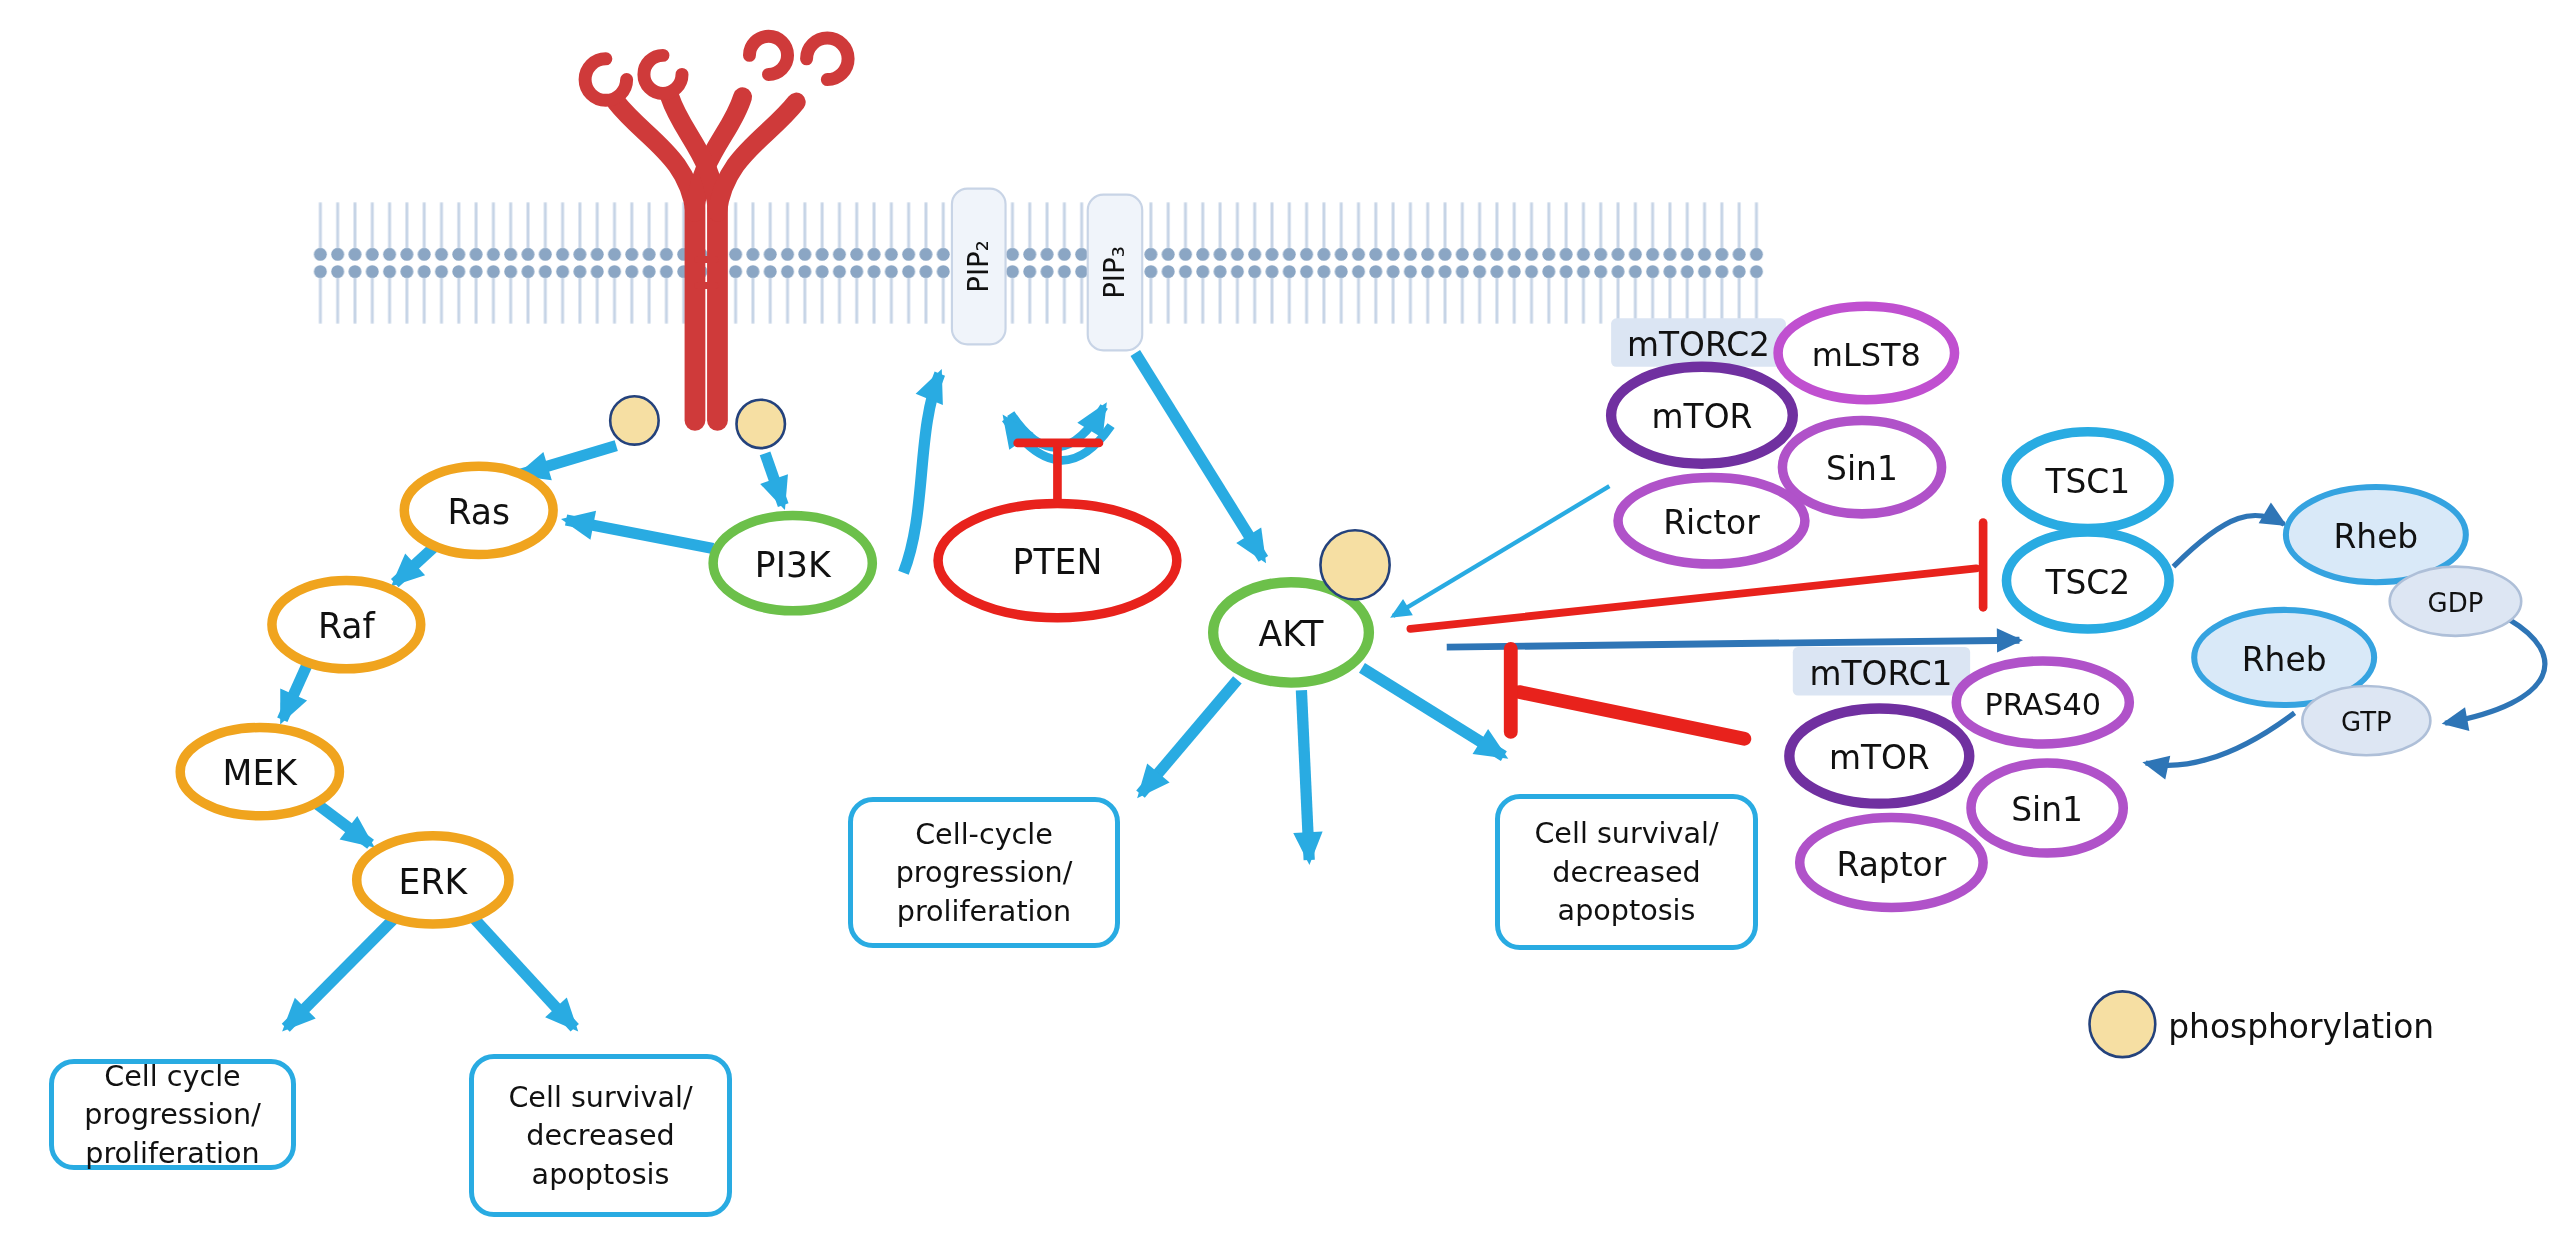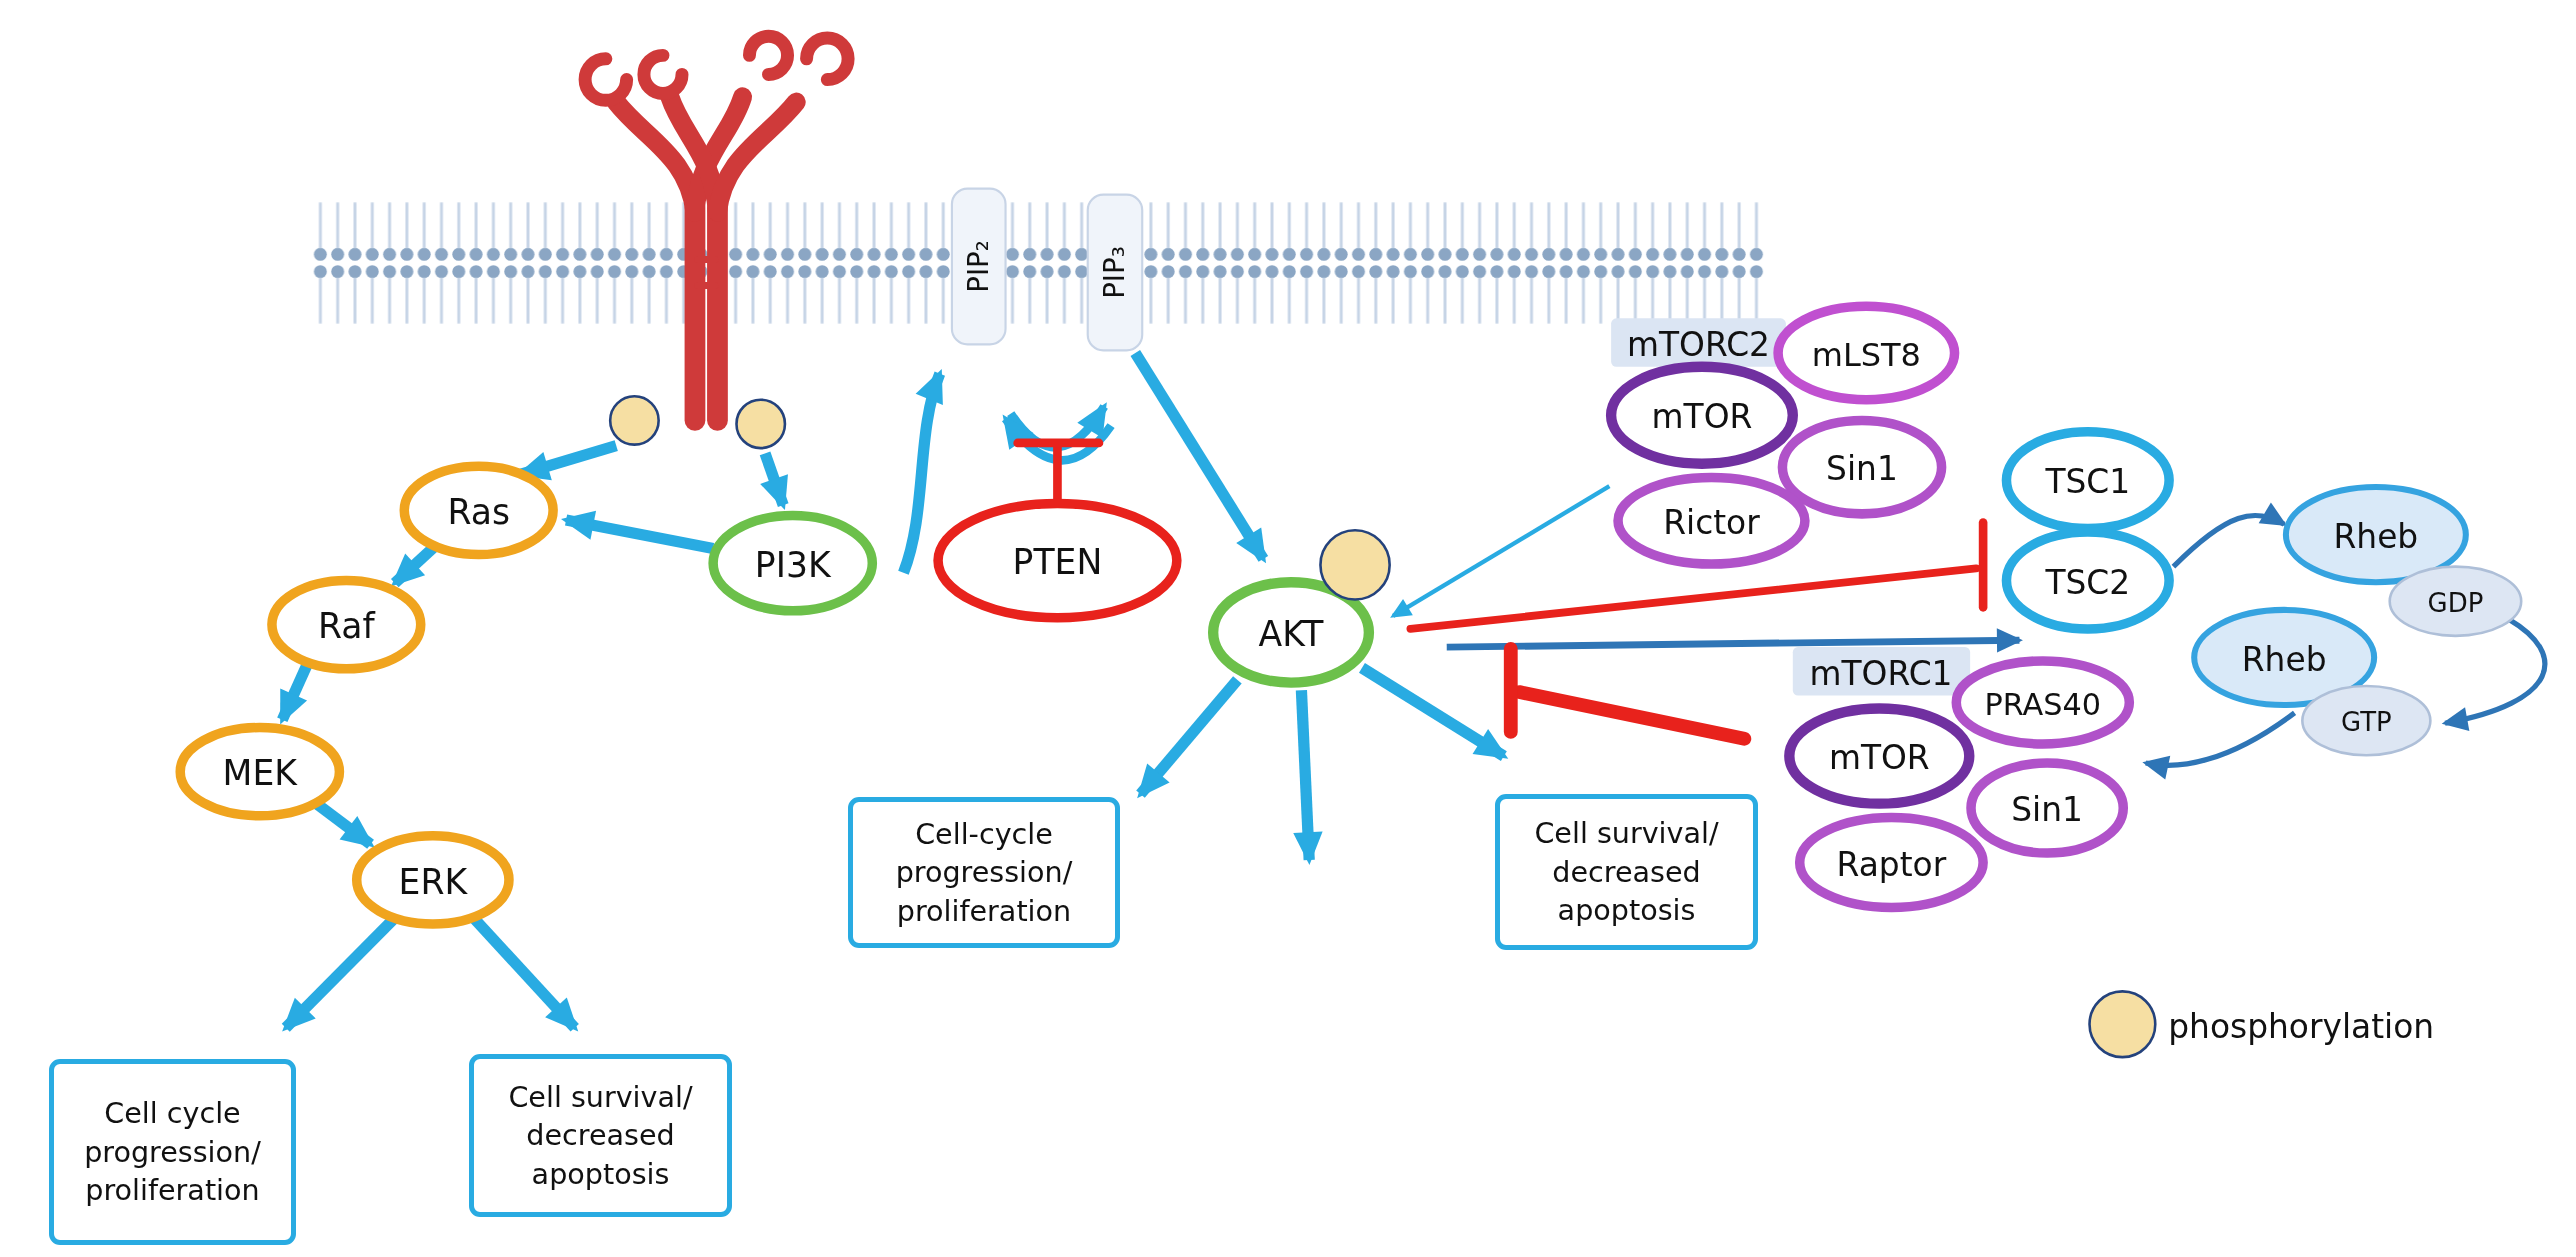--- a/index.html
+++ b/index.html
@@ -1,19 +1,19 @@
 <!DOCTYPE html>
 <html style="font-size:14px"><head>
 <meta charset="utf-8">
 <style>
   html,body{margin:0;padding:0;background:#ffffff;}
   .stage{position:relative;width:2576px;height:1257px;background:#ffffff;overflow:hidden;
          font-family:"DejaVu Sans","Liberation Sans",sans-serif;}
   .stage svg{position:absolute;left:0;top:0;}
-  .outcome-box{position:absolute;box-sizing:border-box;border:5.2px solid #29abe2;border-radius:11px;
+  .outcome-box{position:absolute;box-sizing:border-box;border:5.2px solid #29abe2;border-radius:25px;
                background:#ffffff;display:flex;align-items:center;justify-content:center;
                text-align:center;white-space:pre-line;font-size:28.6px;line-height:1.35;color:#111;}
   text{fill:#111;}
   .nodelabel{font-size:40px;}
   .smalllabel{font-size:30px;}
 </style>
 </head>
 <body>
 
 <div class="stage">
@@ -186,21 +186,21 @@
     <circle cx="879" cy="490" r="28" fill="#f6dfa3" stroke="#24427c" stroke-width="3"></circle>
     <circle cx="1566" cy="653" r="40" fill="#f6dfa3" stroke="#24427c" stroke-width="3"></circle>
   </g>
 
   <g>
     <circle cx="2453" cy="1184" r="38" fill="#f6dfa3" stroke="#24427c" stroke-width="3"></circle>
     <text x="2506" y="1186" font-size="38" text-anchor="start" dominant-baseline="central">phosphorylation</text>
   </g>
 </svg>
 
-<div class="outcome-box" style="left:49px;top:1059px;width:247px;height:186px;">Cell cycle
+<div class="outcome-box" style="left:49px;top:1059px;width:247px;height:111px;">Cell cycle
 progression/
 proliferation</div>
 
 <div class="outcome-box" style="left:469px;top:1054px;width:263px;height:163px;">Cell survival/
 decreased
 apoptosis</div>
 
 <div class="outcome-box" style="left:848px;top:797px;width:272px;height:151px;">Cell-cycle
 progression/
 proliferation</div>

